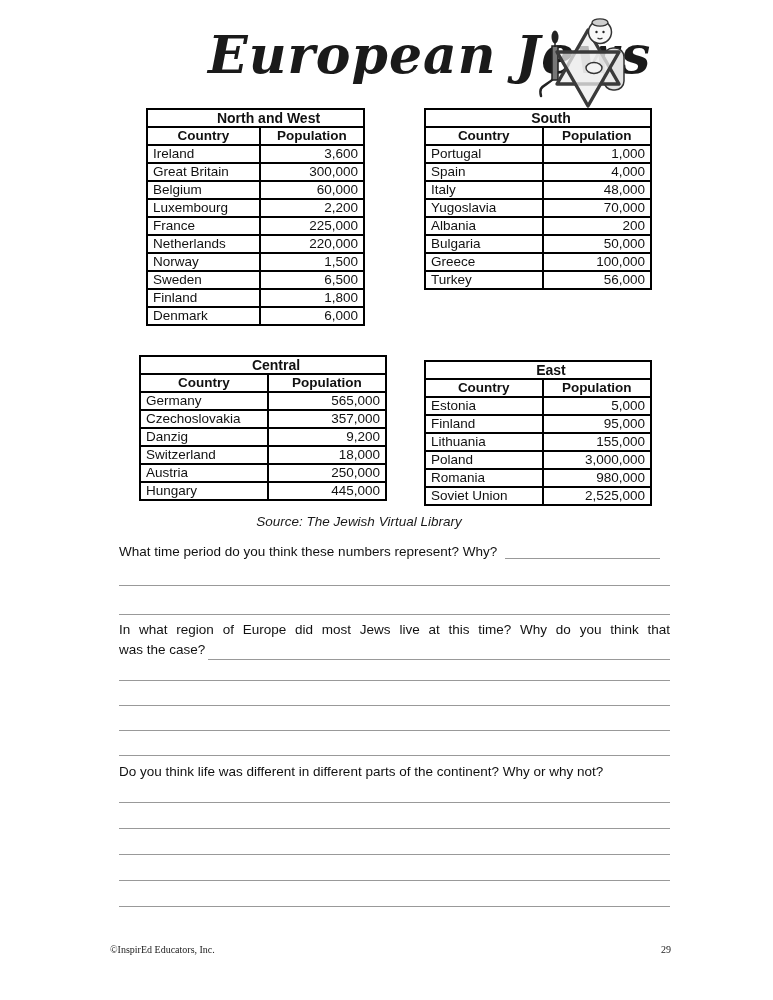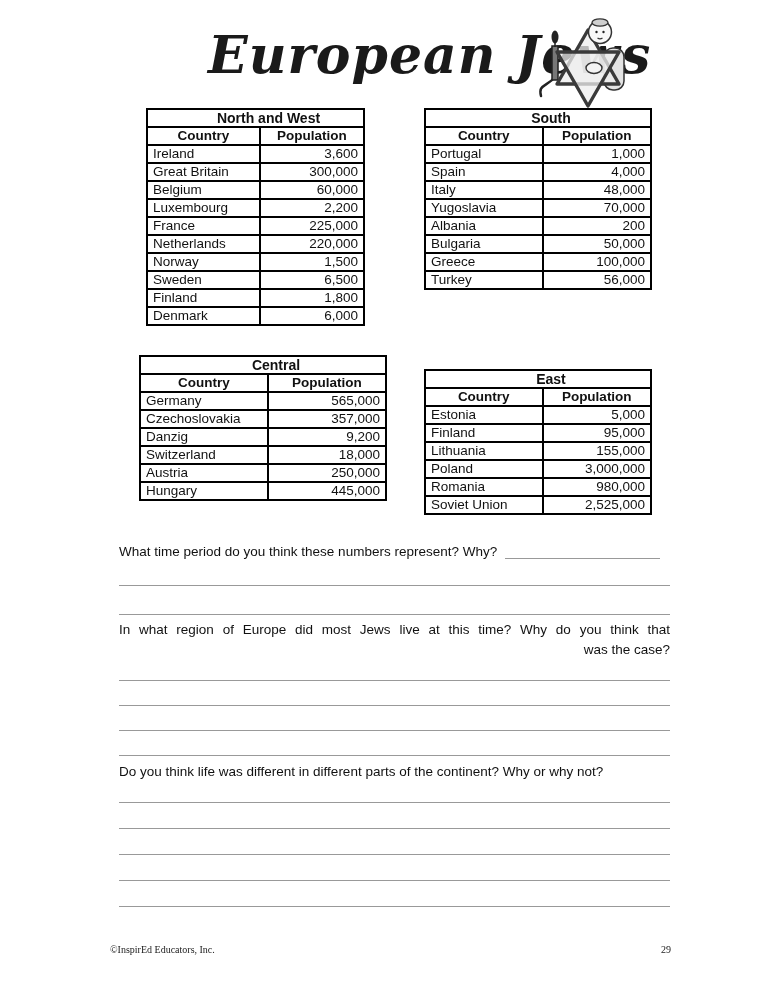--- a/index.html
+++ b/index.html
@@ -16,21 +16,21 @@
     font-family:"DejaVu Serif", serif; font-style:italic; font-weight:600;
     font-size:52px; letter-spacing:1px; color:#1a1a1a; white-space:nowrap;
   }
   .illustration { position:absolute; left:536px; top:14px; width:94px; height:96px; }
 
   
   .tbl-wrap { position:absolute; }
   .tbl-nw { left:146px; top:108px; width:219px; }
   .tbl-s  { left:424px; top:108px; width:228px; }
   .tbl-c  { left:139px; top:355px; width:248px; }
-  .tbl-e  { left:424px; top:369px; width:228px; }
+  .tbl-e  { left:424px; top:360px; width:228px; }
 
   table.pop-table { border-collapse:collapse; width:100%; table-layout:fixed; }
   .pop-table td {
     border:2px solid #000; padding:0 5px; height:16px; line-height:16px;
     font-size:13.5px; overflow:hidden; white-space:nowrap;
   }
   .pop-table td.region  { text-align:center; font-weight:bold; font-size:14px;padding-left:31px; }
   .pop-table td.colhead { text-align:center; font-weight:bold;margin-left:40px; }
   .pop-table td.country { text-align:left; }
   .pop-table td.pop     { text-align:right; }
@@ -40,21 +40,21 @@
     position:absolute; left:119px; top:514px; width:480px;
     text-align:center; font-style:italic; font-size:13.5px; color:#1a1a1a;
   }
 
   
   .question { position:absolute; left:119px; width:551px; font-size:13.5px; color:#111; }
   .q1 { top:543px; display:flex; align-items:flex-end; }
   .q1 .inline-blank { flex:1; border-bottom:1px solid #999; margin-left:8px; margin-right:10px; height:15px; }
   .q2 { top:620px; line-height:20px; }
   .q2-line1 { text-align:justify; text-align-last:justify; }
-  .q2-line2 { display:flex; align-items:flex-end;flex-direction:column; }
+  .q2-line2 { display:flex; align-items:flex-end; }
   .q2-line2 .inline-blank { flex:1; border-bottom:1px solid #999; margin-left:3px; height:15px; }
   .q3 { top:764px; }
 
   
   .lines { position:absolute; left:119px; width:551px; }
   .lines .answer-line { border-bottom:1px solid #999; }
   .lines-q1 { top:557px; } .lines-q1 .answer-line { height:28px; }
   .lines-q2 { top:656px; } .lines-q2 .answer-line { height:24px; }
   .lines-q3 { top:777px; } .lines-q3 .answer-line { height:25px; }
 
@@ -278,20 +278,21 @@
             <td class="pop">980,000</td>
           </tr>
           <tr>
             <td class="country">Soviet Union</td>
             <td class="pop">2,525,000</td>
           </tr>
         </tbody>
       </table>
     </div>
 
+  <div class="source">Source: The Jewish Virtual Library</div>
 
   <div class="question q1">
     <span>What time period do you think these numbers represent? Why?</span>
     <span class="inline-blank"></span>
   </div>
   <div class="lines lines-q1">
       <div class="answer-line"></div>
       <div class="answer-line"></div>
     </div>
 

